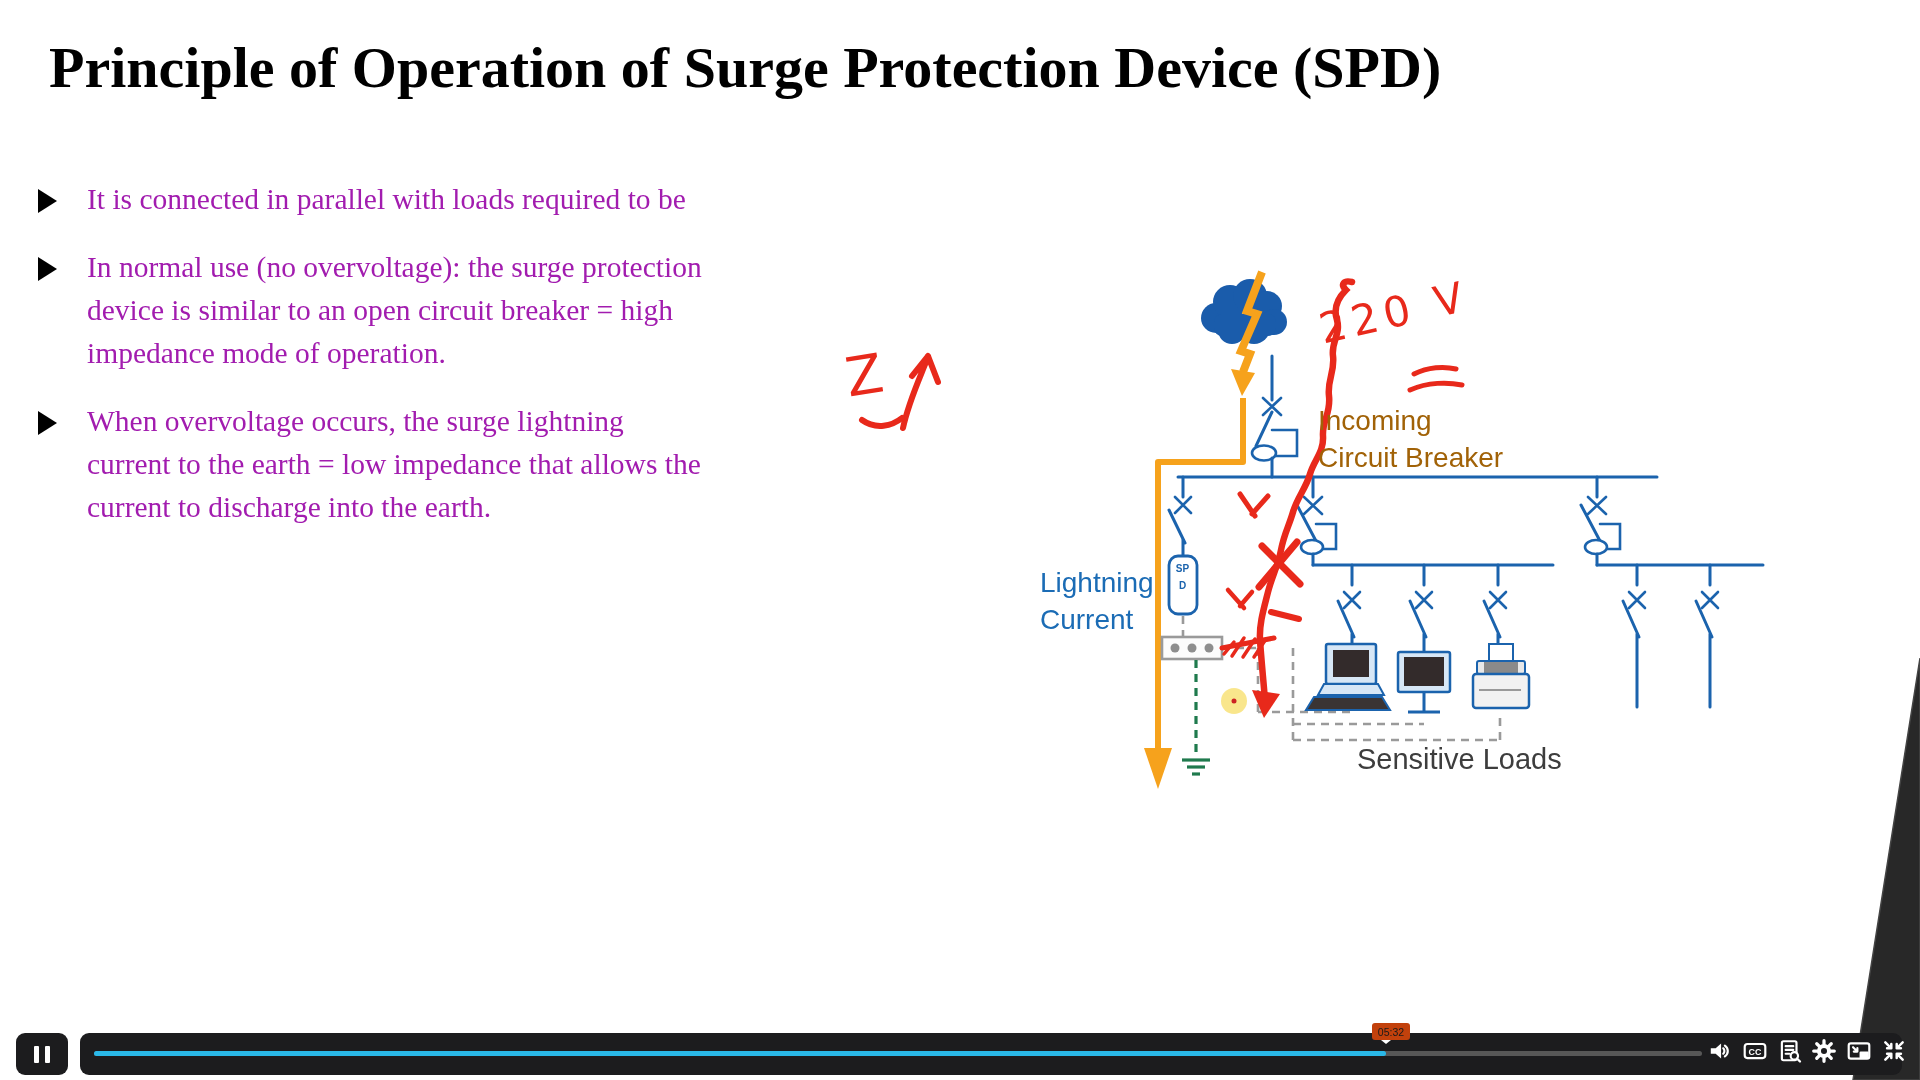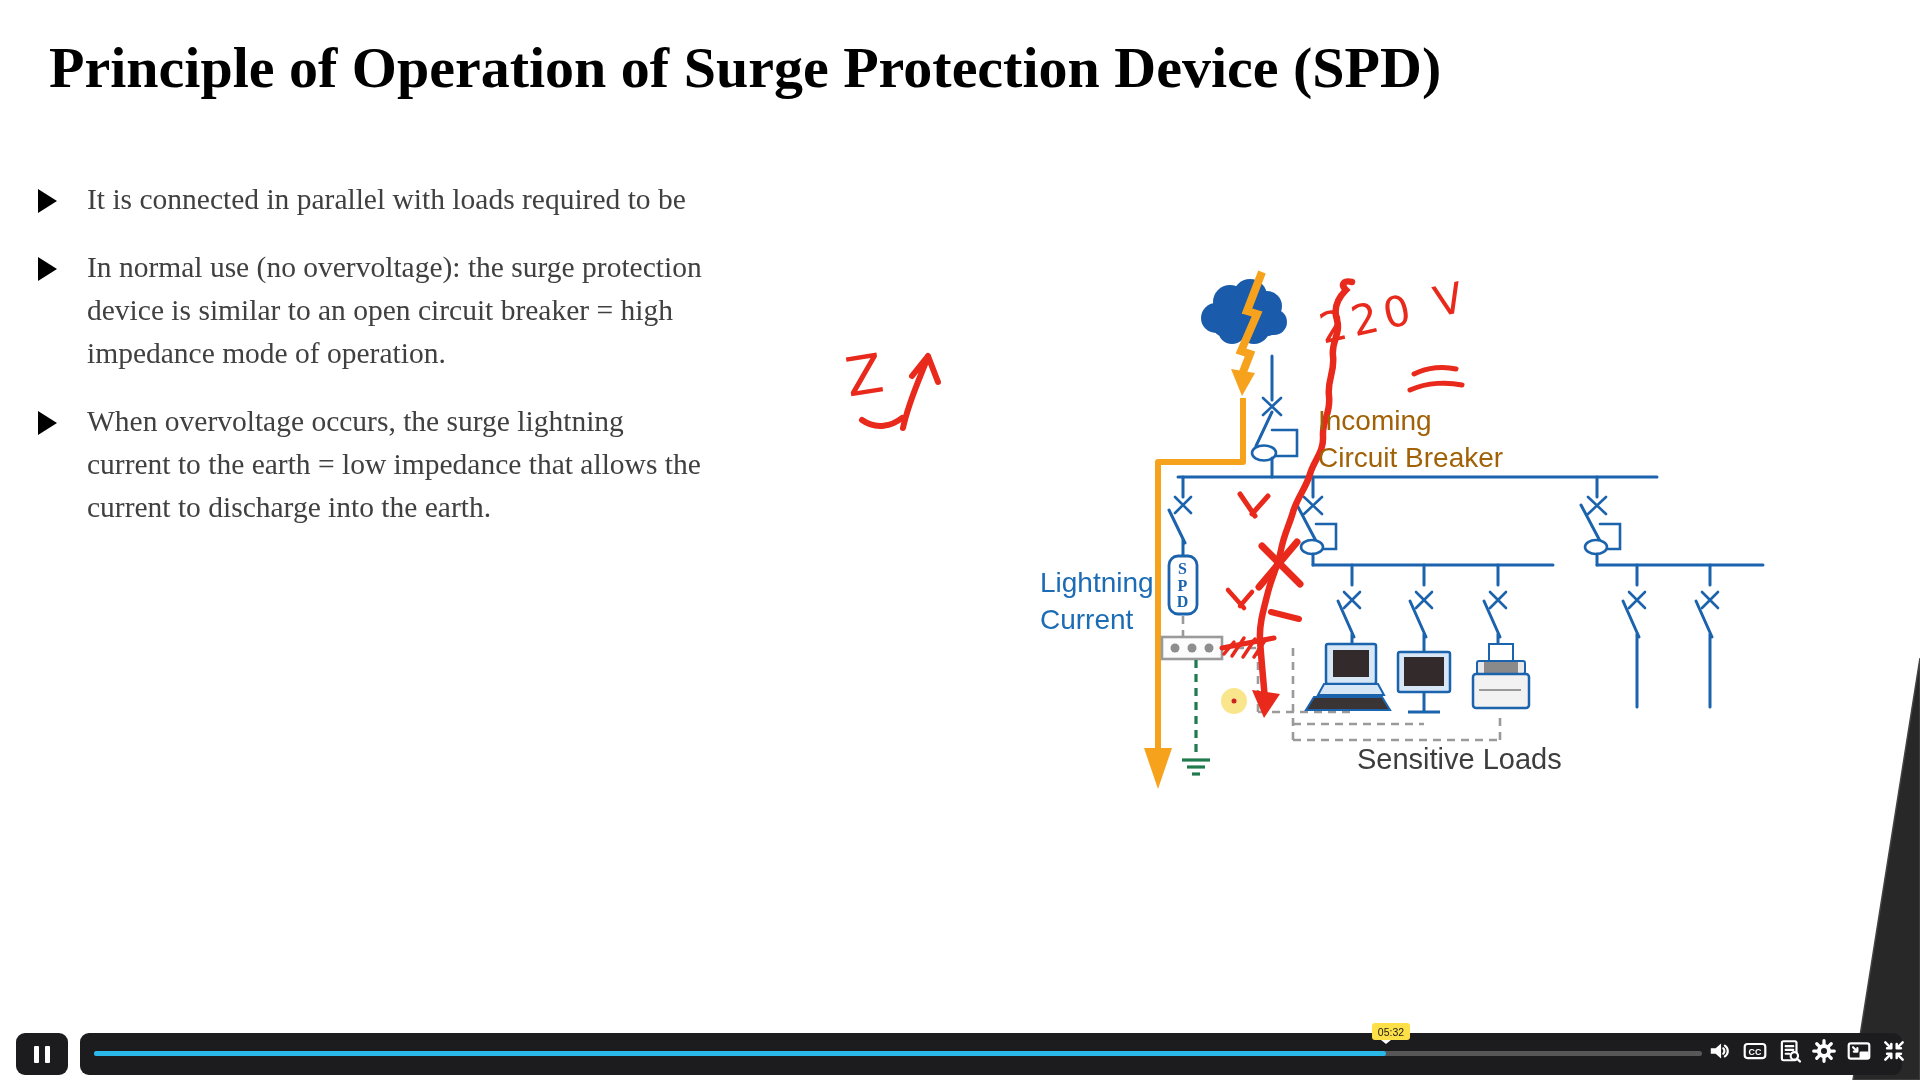--- a/index.html
+++ b/index.html
@@ -14,31 +14,31 @@
   }
   #bullet-list { position:absolute; left:30px; top:178px; width:840px; }
   .bullet-item { display:flex; margin-bottom:25px; }
   .tri {
     width:0; height:0; flex:0 0 auto; margin:11px 30px 0 8px;
     border-left:19px solid #000; border-top:12px solid transparent;
     border-bottom:12px solid transparent;
   }
   .bullet-text {
     font-family:"Liberation Serif", serif; font-size:29.5px;
-    color:#404040; line-height:43px;
+    color:#a21caf; line-height:43px;
   }
 
   
   #diagram-svg { position:absolute; left:840px; top:210px; width:940px; height:600px; }
   .dlabel { position:absolute; font-family:"Liberation Sans", sans-serif; }
   #incoming-label  { left:1318px; top:402px; font-size:28px; line-height:37px; color:#a16207; }
   #lightning-label { left:1040px; top:564px; font-size:28px; line-height:37px; color:#1b6cb5; }
   #sensitive-label { left:1357px; top:743px; font-size:29px; color:#3d3d3d; }
-  #spd-label { left:1175px; top:561px; width:15px; font-size:16px; line-height:16.5px;
-               color:#1b63ad; word-break:break-all; text-align:center; font-weight:bold;font-family:Liberation Serif, serif; }
+  #spd-label { left:1175px; top:561px; width:15px; font-size:10px; line-height:16.5px;
+               color:#1b63ad; word-break:break-all; text-align:center; font-weight:bold; }
   #annot-220v { left:1318px; top:288px; font-size:42px; color:#e8291b;
                 transform:rotate(-13deg); letter-spacing:6px; font-family:"DejaVu Sans", sans-serif; }
   #annot-z { left:846px; top:344px; font-size:54px; color:#e8291b;
              transform:rotate(-9deg); font-family:"DejaVu Sans", sans-serif; }
 
   
   #corner-wedge-svg { position:absolute; left:1840px; top:600px; width:80px; height:480px; }
 
   
   #pause-button {
@@ -54,21 +54,21 @@
   #progress-track {
     position:absolute; left:14px; top:18px; width:1608px; height:5px;
     background:#575757; border-radius:3px;
   }
   #progress-fill {
     position:absolute; left:0; top:0; height:5px; width:1292px;
     background:#2ab8e8; border-radius:3px;
   }
   #time-tooltip {
     position:absolute; left:1372px; top:1023px; width:38px; height:17px;
-    background:#fde047; border-radius:3px; color:#1a1a1a; font-size:10.5px;
+    background:#c2410c; border-radius:3px; color:#1a1a1a; font-size:10.5px;
     display:flex; align-items:center; justify-content:center; z-index:5;
   }
   #time-tooltip:after {
     content:""; position:absolute; left:9px; top:17px;
     border-left:5px solid transparent; border-right:5px solid transparent;
     border-top:4px solid #fff;
   }
   #player-icons {
     position:absolute; left:1702px; top:1033px; height:36px; width:210px;
     display:flex; align-items:center; justify-content:space-between;

